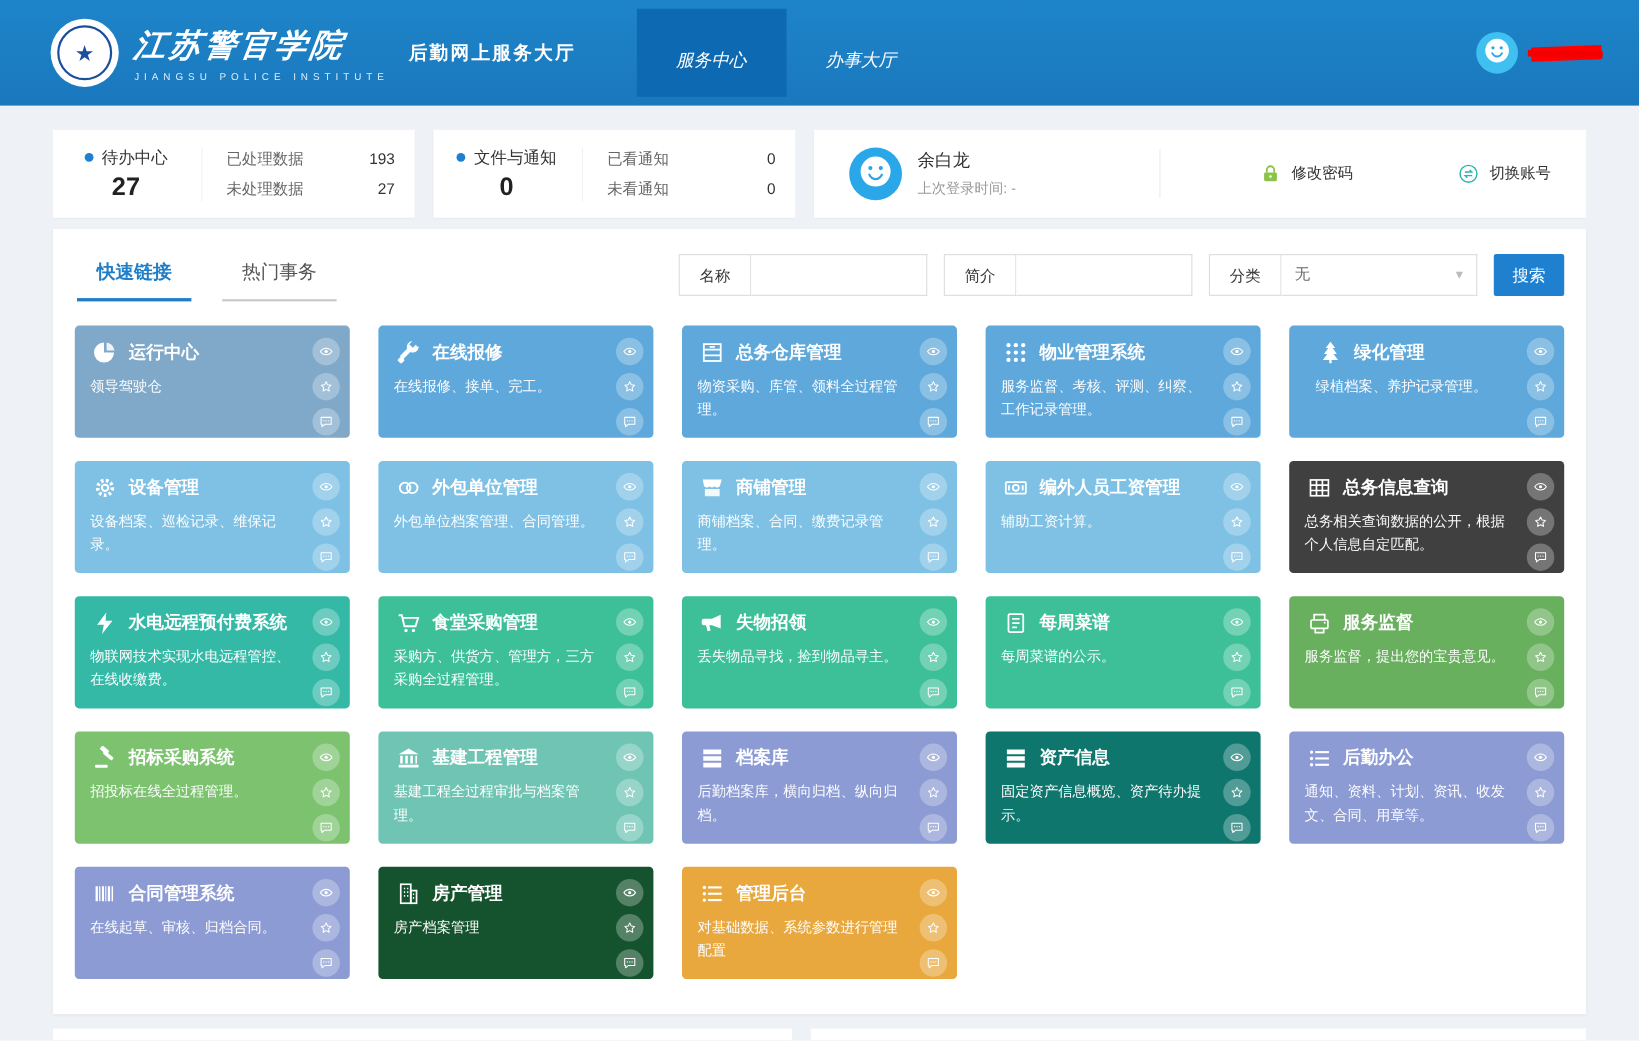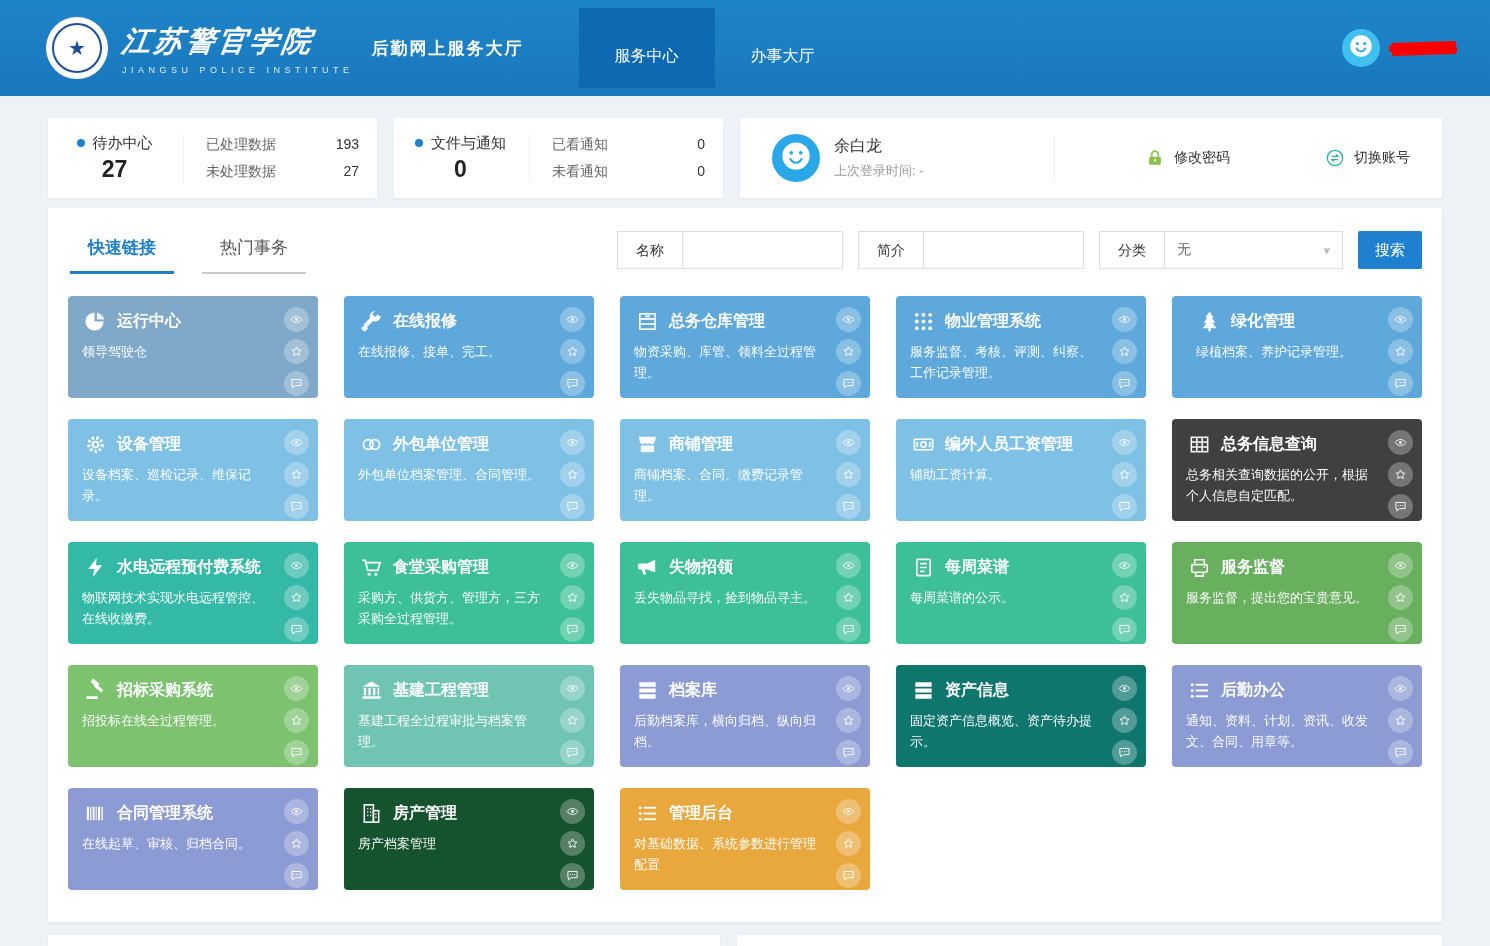--- a/index.html
+++ b/index.html
@@ -7,21 +7,21 @@
   body { background:#eef1f5; font-family:"Liberation Sans","DejaVu Sans",sans-serif; position:relative; overflow:hidden; }
 
   
   .header { position:absolute; top:0; left:0; right:0; height:96px; background:linear-gradient(180deg,#1e84c9,#1a78bd); display:flex; align-items:center; z-index:5; }
   .logo { width:62px; height:62px; border-radius:50%; background:#fff; margin-left:46px; display:flex; align-items:center; justify-content:center; flex:0 0 auto; }
   .logo-inner { width:50px; height:50px; border-radius:50%; border:2px solid #1d4e9c; color:#1d4e9c; display:flex; align-items:center; justify-content:center; font-size:20px; }
   .brand { margin-left:14px; color:#fff; }
   .brand-cn { font-size:29px; font-style:italic; font-weight:bold; letter-spacing:3px; transform:skewX(-8deg); white-space:nowrap; }
   .brand-en { font-size:9px; letter-spacing:4.5px; margin-top:3px; color:#dcecf8; }
   .portal-title { color:#fff; font-size:17px; font-weight:bold; margin-left:18px; letter-spacing:2px; white-space:nowrap; }
-  .nav { display:flex; height:80px; margin-left:55px; }
+  .nav { display:flex; height:80px; margin-left:55px;font-style:italic; }
   .nav-item { padding:0 36px; line-height:96px; color:#fff; font-size:16px; cursor:pointer; white-space:nowrap; }
   .nav-item.active { background:#0d69b2; }
   .header-right { margin-left:auto; display:flex; align-items:center; margin-right:34px; gap:12px; }
   .header-avatar { width:38px; height:38px; border-radius:50%; background:#3fc0f0; display:flex; align-items:center; justify-content:center; cursor:pointer; }
   .header-avatar svg { width:30px; height:30px; }
   .redaction { position:relative; width:64px; height:13px; background:#fe0000; transform:rotate(-2deg); }
   .redaction::after { content:""; position:absolute; left:-3px; top:4px; width:68px; height:6px; background:#f40000; transform:rotate(3deg); }
 
   
   .stats { position:absolute; top:118px; left:48px; right:48px; display:flex; gap:17px; }

